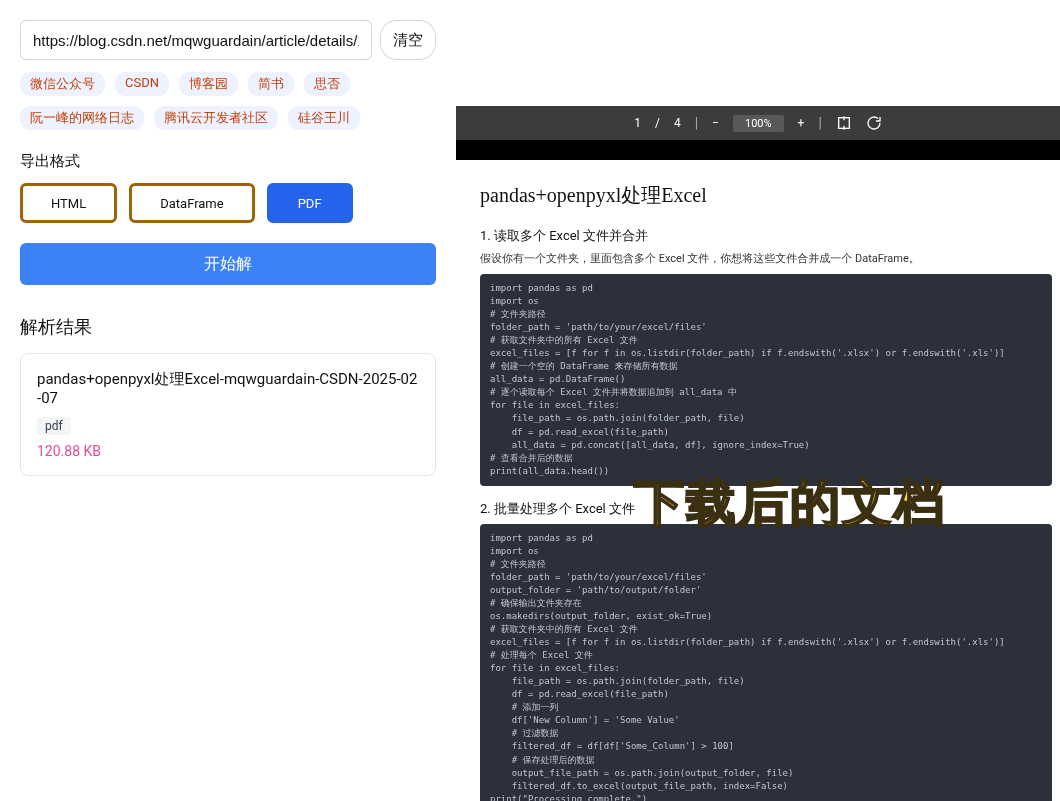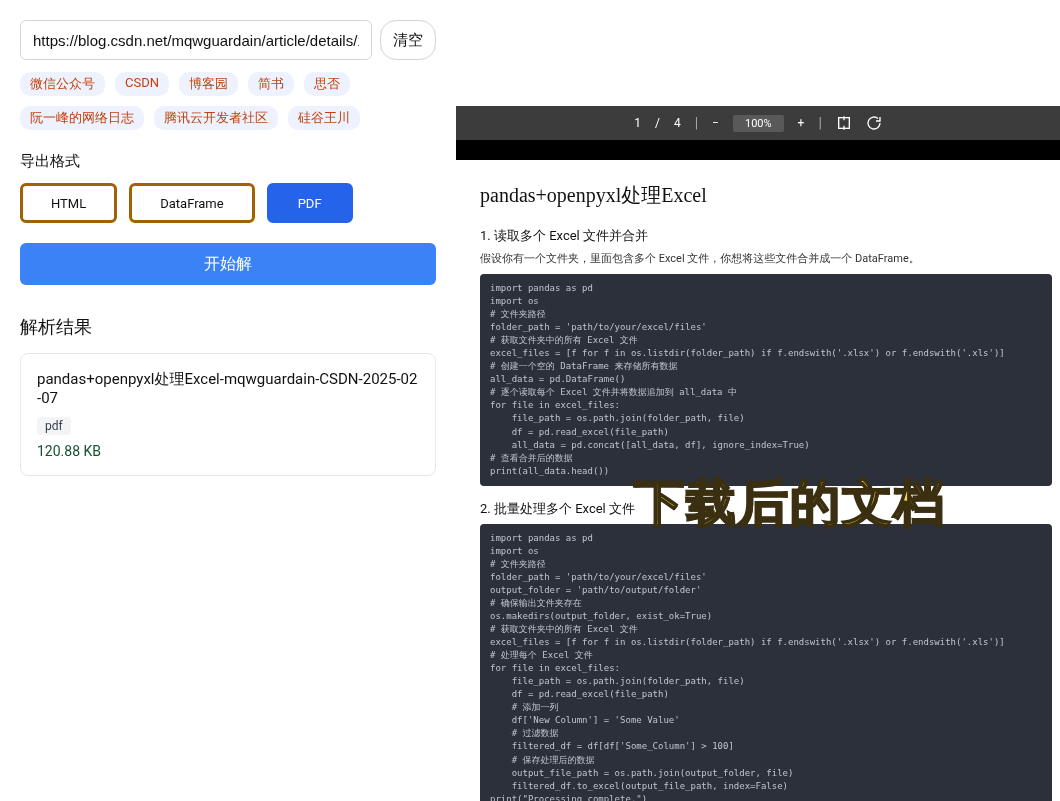--- a/index.html
+++ b/index.html
@@ -17,21 +17,21 @@
 
 .format-row { display: flex; gap: 12px; margin-bottom: 20px; }
 .format-btn { height: 40px; padding: 0 28px; border: 3px solid #a16207; border-radius: 6px; background: #fff; font-size: 13px; color: #111; display: flex; align-items: center; justify-content: center; cursor: pointer; }
 .format-btn.active { background: #2563eb; color: #fff; border-color: #2563eb; }
 
 .start-btn { width: 100%; height: 42px; background: #3b82f6; color: #fff; border: none; border-radius: 6px; font-size: 16px; display: flex; align-items: center; justify-content: center; cursor: pointer; margin-bottom: 30px; }
 
 .result-card { border: 1px solid #e5e7eb; border-radius: 8px; padding: 16px; margin-top: 14px; }
 .result-title { font-size: 15px; color: #111; margin-bottom: 8px; word-break: break-all; }
 .result-badge { display: inline-block; background: #f3f4f6; color: #374151; padding: 2px 8px; border-radius: 4px; font-size: 12px; margin-bottom: 8px; }
-.result-size { font-size: 14px; color: #14532d; }
+.result-size { font-size: 14px; color: #ec4899; }
 
 
 .right-panel { position: absolute; left: 456px; top: 0; width: 604px; height: 801px; background: #fff; }
 .pdf-toolbar { position: absolute; left: 0; top: 106px; width: 100%; height: 34px; background: #3c3c3c; color: #fff; display: flex; align-items: center; justify-content: center; gap: 14px; font-size: 12px; }
 .tb-item { display: flex; align-items: center; justify-content: center; color: #fff; }
 .tb-zoom { background: #595959; padding: 2px 12px; border-radius: 2px; font-size: 11px; }
 .tb-sep { font-size: 14px; color: #aaa; }
 .tb-icon { width: 16px; height: 16px; }
 .black-strip { position: absolute; left: 0; top: 140px; width: 100%; height: 20px; background: #000; }
 

